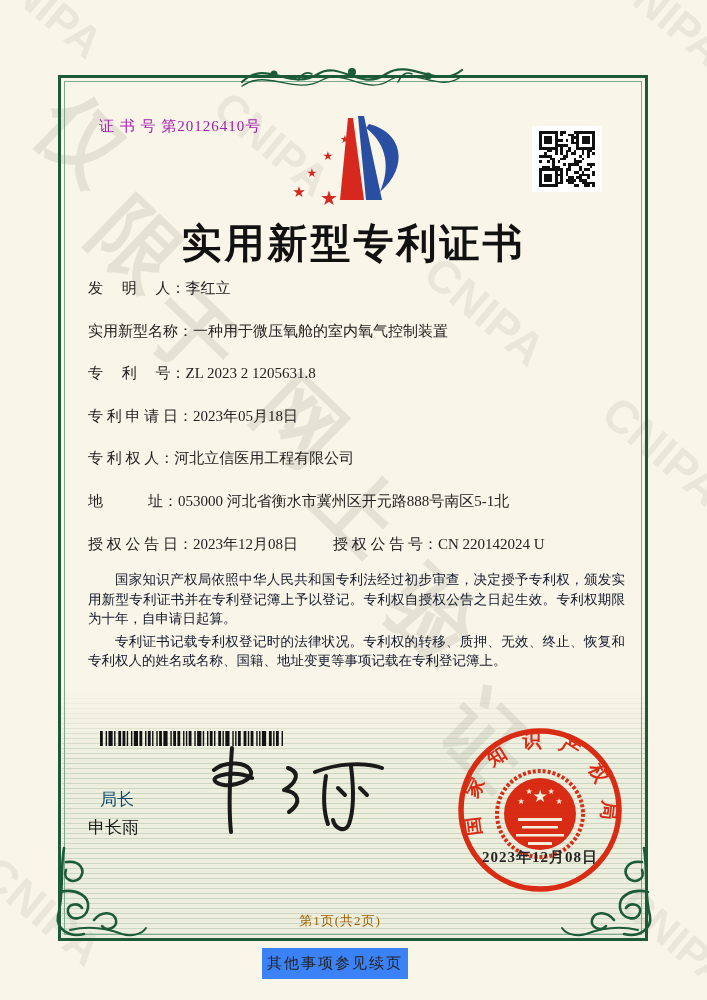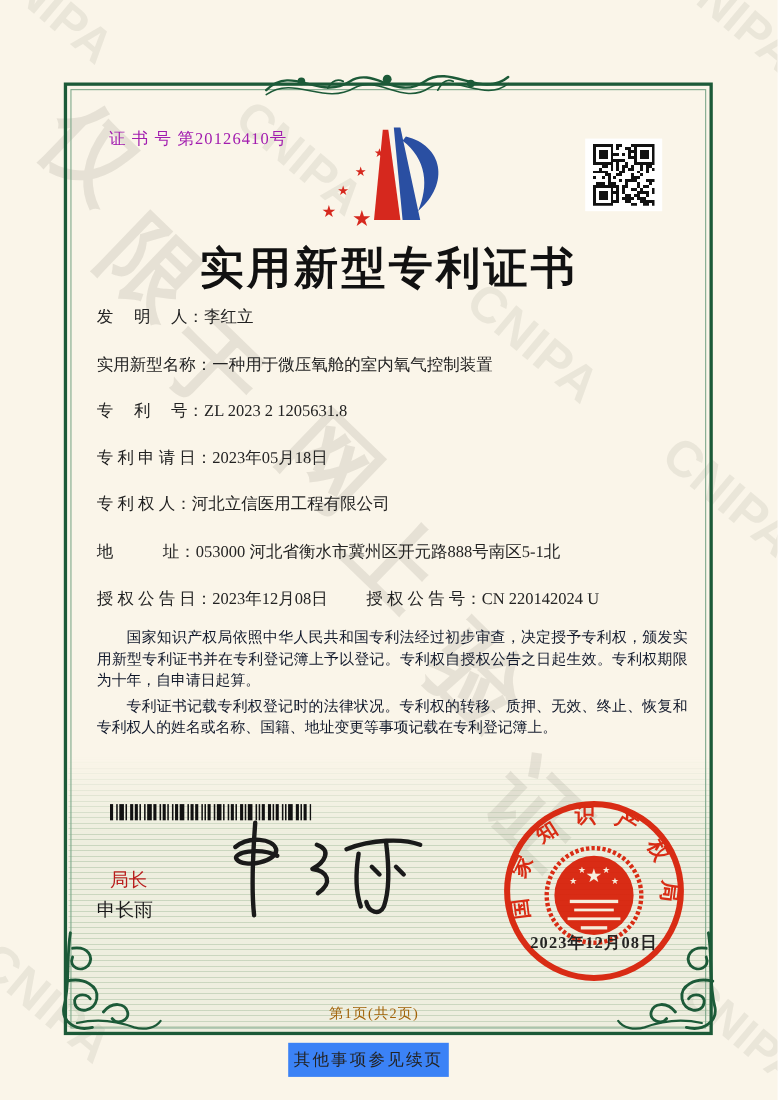--- a/index.html
+++ b/index.html
@@ -53,21 +53,21 @@
   .frow{position:relative;height:42.6px;padding-top:7px;box-sizing:border-box;white-space:nowrap;}
   .frow .lbl{color:#222;}
   .frow .val{color:#222;}
   .pair2{position:absolute;left:245px;top:7px;}
   
   .legal{position:absolute;left:88px;top:570px;width:537px;font-size:13.5px;line-height:19.5px;
     text-align:justify;color:#0f172a;}
   .legal p{margin:0 0 3px 0;text-indent:2em;}
   
   .barcode{position:absolute;left:100px;top:731px;width:183px;height:15px;}
-  .sig-title{position:absolute;left:100px;top:788px;font-size:17px;color:#b91c1c;}
+  .sig-title{position:absolute;left:100px;top:788px;font-size:17px;color:#0c4a6e;}
   .sig-name{position:absolute;left:88px;top:816px;font-size:17px;color:#1a1a1a;}
   .signature{position:absolute;left:200px;top:740px;}
   .seal{position:absolute;left:450px;top:722px;opacity:0.93;}
   .seal-org{font-size:19px;font-weight:bold;letter-spacing:16px;fill:#d81e06;}
   .seal-date{font-size:15px;font-weight:bold;fill:#161616;letter-spacing:1px;
     font-family:"Liberation Serif","DejaVu Serif",serif;}
   
   .page-indicator{position:absolute;left:0;top:912px;width:680px;text-align:center;font-size:13px;color:#a16207;letter-spacing:1px;}
   .note-box{position:absolute;left:262px;top:948px;width:146px;height:31px;background:#3b82f6;
     display:flex;align-items:center;justify-content:center;}

